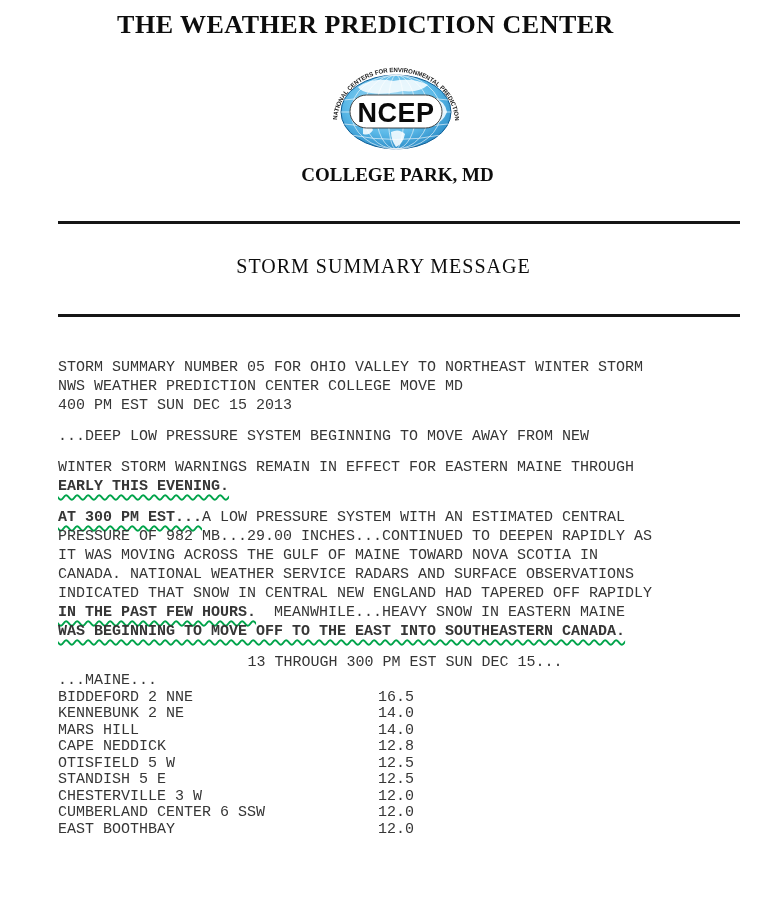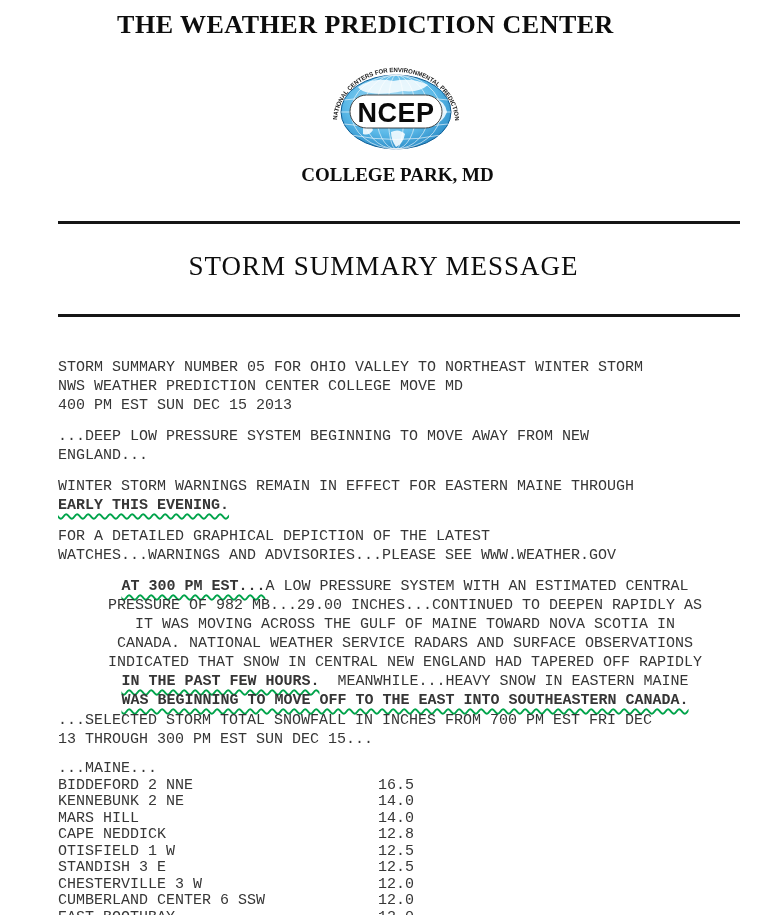--- a/index.html
+++ b/index.html
@@ -47,21 +47,21 @@
     height: 3px;
     background: #161616;
     margin-left: 58px;
     margin-right: 27px;
   }
   .rule-top { margin-top: 35px; }
   .rule-bottom { margin-top: 32px; }
   .section-title {
     margin-top: 26px;
     text-align: center;
-    font-size: 27px;
+    font-size: 20px;
     line-height: 32px;
     font-weight: 400;
     letter-spacing: 1px;
     color: #0d0d0d;
   }
   .message {
     margin: 41px 0 0 58px;
     font-family: "Liberation Mono", "DejaVu Sans Mono", monospace;
     font-size: 15px;
     color: #363636;
@@ -146,32 +146,31 @@
   <div class="college">COLLEGE PARK, MD</div>
 
   <div class="rule rule-top"></div>
 
   <div class="section-title">STORM SUMMARY MESSAGE</div>
 
   <div class="rule rule-bottom"></div>
 
   <div class="message" id="message">
       <div class="para"><div class="line"><span>STORM SUMMARY NUMBER 05 FOR OHIO VALLEY TO NORTHEAST WINTER STORM</span></div><div class="line"><span>NWS WEATHER PREDICTION CENTER COLLEGE MOVE MD</span></div><div class="line"><span>400 PM EST SUN DEC 15 2013</span></div></div>
-      <div class="para"><div class="line"><span>...DEEP LOW PRESSURE SYSTEM BEGINNING TO MOVE AWAY FROM NEW</span></div><div class="line"><span>ENGLAND...</span></div></div>
+      <div class="para"><div class="line"><span>...DEEP LOW PRESSURE SYSTEM BEGINNING TO MOVE AWAY FROM NEW</span></div></div>
       <div class="para"><div class="line"><span>WINTER STORM WARNINGS REMAIN IN EFFECT FOR EASTERN MAINE THROUGH</span></div><div class="line"><span class="wavy">EARLY THIS EVENING.</span></div></div>
-      <div class="para"><div class="line"><span>FOR A DETAILED GRAPHICAL DEPICTION OF THE LATEST</span></div><div class="line"><span>WATCHES...WARNINGS AND ADVISORIES...PLEASE SEE WWW.WEATHER.GOV</span></div></div>
       <div class="para"><div class="line"><span class="wavy">AT 300 PM EST...</span><span>A LOW PRESSURE SYSTEM WITH AN ESTIMATED CENTRAL</span></div><div class="line"><span>PRESSURE OF 982 MB...29.00 INCHES...CONTINUED TO DEEPEN RAPIDLY AS</span></div><div class="line"><span>IT WAS MOVING ACROSS THE GULF OF MAINE TOWARD NOVA SCOTIA IN</span></div><div class="line"><span>CANADA. NATIONAL WEATHER SERVICE RADARS AND SURFACE OBSERVATIONS</span></div><div class="line"><span>INDICATED THAT SNOW IN CENTRAL NEW ENGLAND HAD TAPERED OFF RAPIDLY</span></div><div class="line"><span class="wavy">IN THE PAST FEW HOURS.</span><span>  MEANWHILE...HEAVY SNOW IN EASTERN MAINE</span></div><div class="line"><span class="wavy">WAS BEGINNING TO MOVE OFF TO THE EAST INTO SOUTHEASTERN CANADA.</span></div></div>
-      <div class="para"><div class="line"><span>...SELECTED STORM TOTAL SNOWFALL IN INCHES FROM 700 PM EST FRI DEC</span></div><div class="line"><span>13 THROUGH 300 PM EST SUN DEC 15...</span></div></div>
+      <div class="para"><div class="line"><span>13 THROUGH 300 PM EST SUN DEC 15...</span></div></div>
       <div class="snowfall">
         <div class="snow-line">...MAINE...</div>
         <div class="snow-line"><span>BIDDEFORD 2 NNE</span><span class="snow-val">16.5</span></div>
         <div class="snow-line"><span>KENNEBUNK 2 NE</span><span class="snow-val">14.0</span></div>
         <div class="snow-line"><span>MARS HILL</span><span class="snow-val">14.0</span></div>
         <div class="snow-line"><span>CAPE NEDDICK</span><span class="snow-val">12.8</span></div>
-        <div class="snow-line"><span>OTISFIELD 1 W</span><span class="snow-val">12.5</span></div>
-        <div class="snow-line"><span>STANDISH 3 E</span><span class="snow-val">12.5</span></div>
+        <div class="snow-line"><span>OTISFIELD 5 W</span><span class="snow-val">12.5</span></div>
+        <div class="snow-line"><span>STANDISH 5 E</span><span class="snow-val">12.5</span></div>
         <div class="snow-line"><span>CHESTERVILLE 3 W</span><span class="snow-val">12.0</span></div>
         <div class="snow-line"><span>CUMBERLAND CENTER 6 SSW</span><span class="snow-val">12.0</span></div>
         <div class="snow-line"><span>EAST BOOTHBAY</span><span class="snow-val">12.0</span></div>
       </div>
     </div>
 
 </div>
 
 </body></html>

